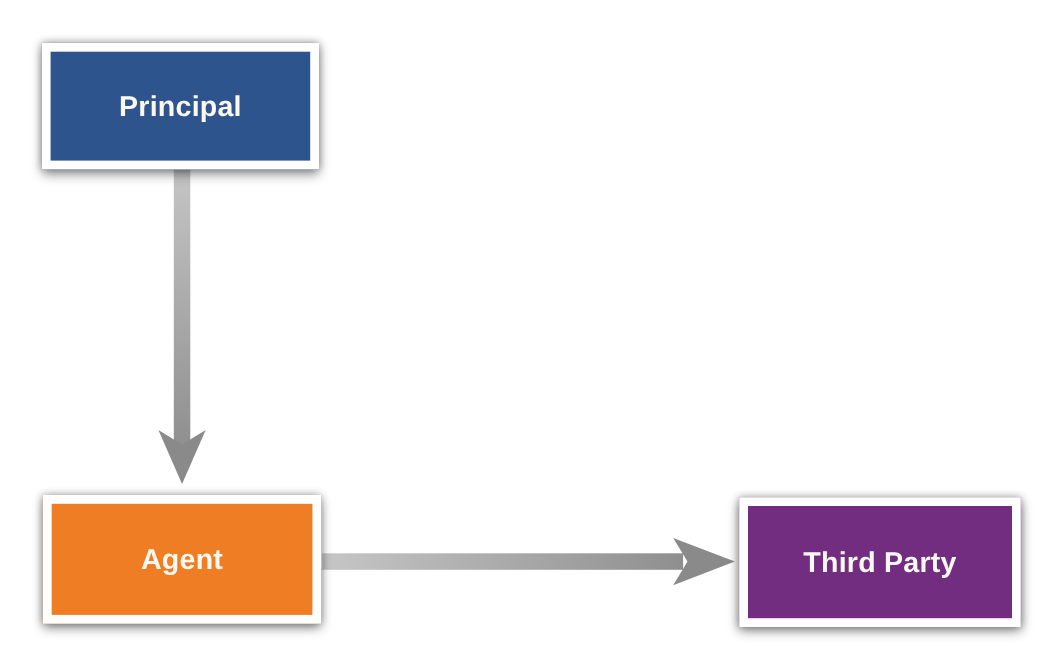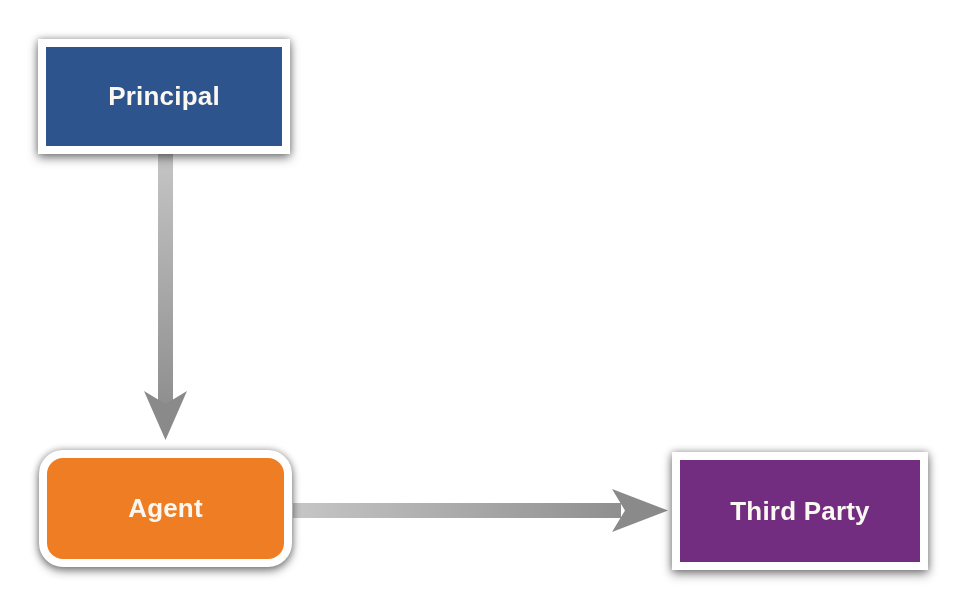--- a/index.html
+++ b/index.html
@@ -85,21 +85,21 @@
     <g>
       <rect x="293" y="503" width="328" height="15" fill="url(#gradRight)"></rect>
       <polygon points="612,489 625,510.5 612,532 668,510.5" fill="#8a8a8a"></polygon>
     </g>
   </svg>
 
   <div class="node node-principal" style="background-color: rgb(46, 84, 142);">
     <span class="node-label">Principal</span>
   </div>
 
-  <div class="node node-agent" style="background-color: rgb(239, 125, 35); border-radius: 24px;">
+  <div class="node node-agent" style="background-color: rgb(239, 125, 35);">
     <span class="node-label">Agent</span>
   </div>
 
   <div class="node node-third-party" style="background-color: rgb(114, 45, 128);">
     <span class="node-label">Third Party</span>
   </div>
 
 </div>
 
 </body></html>

